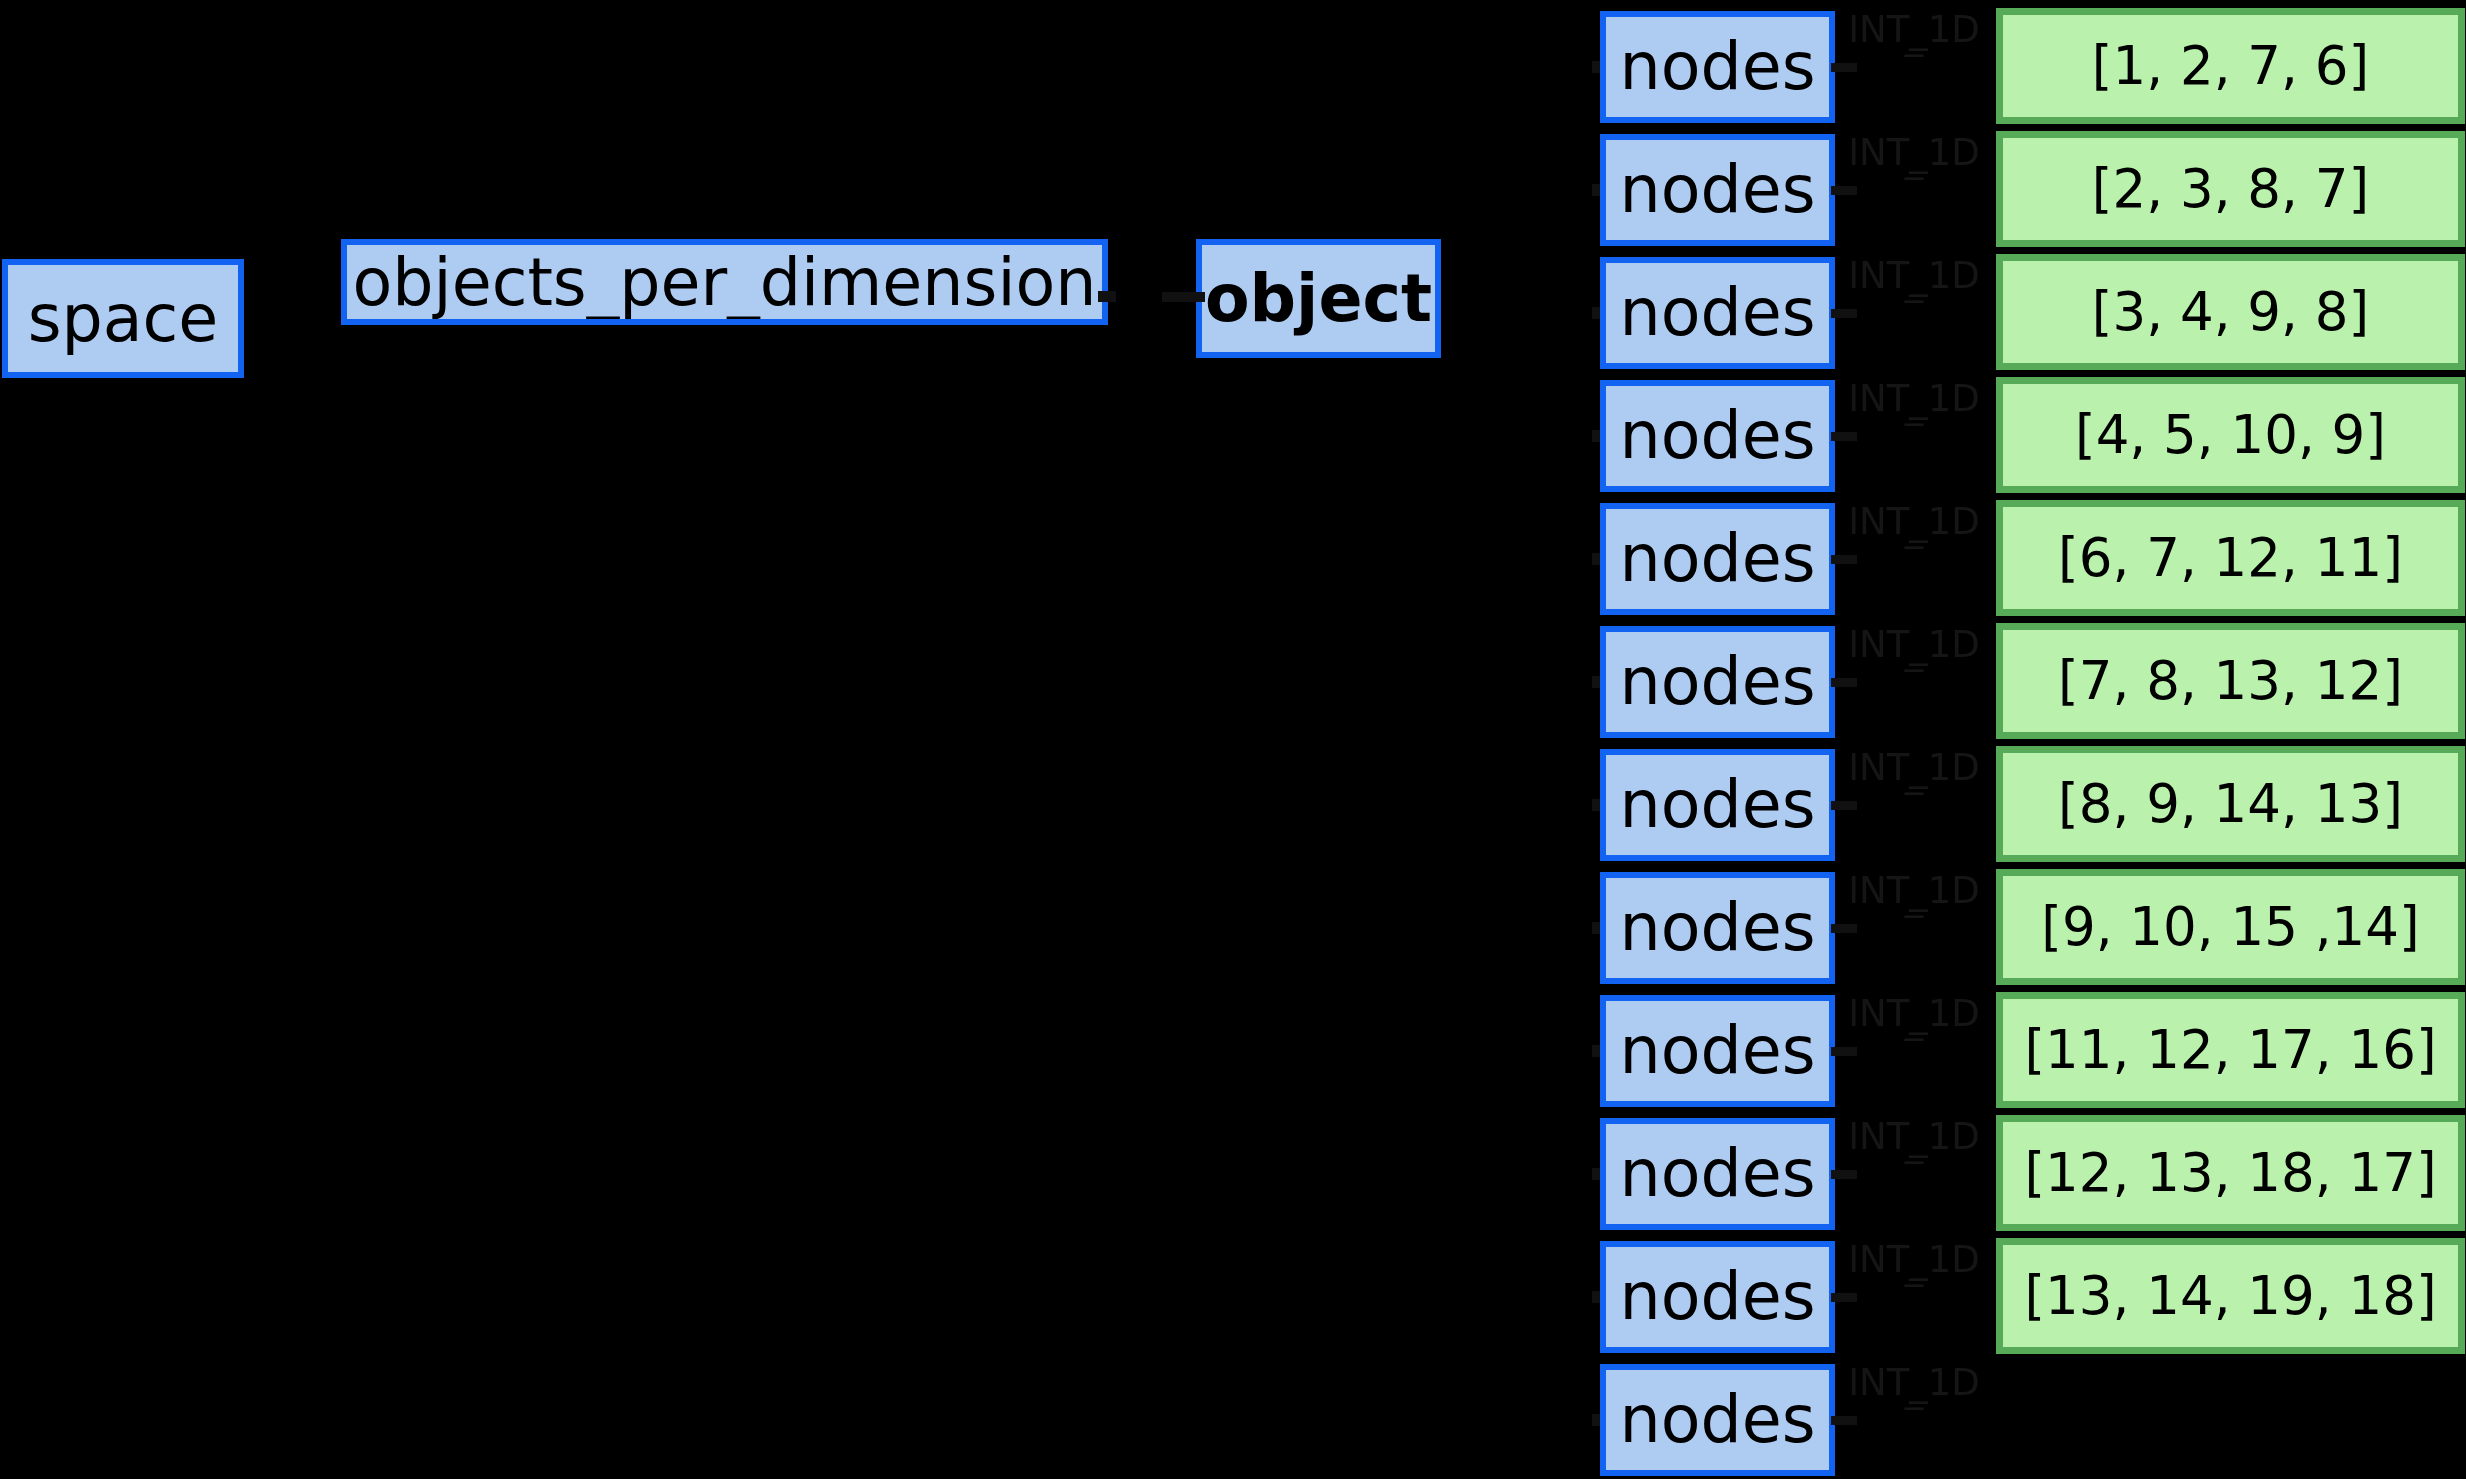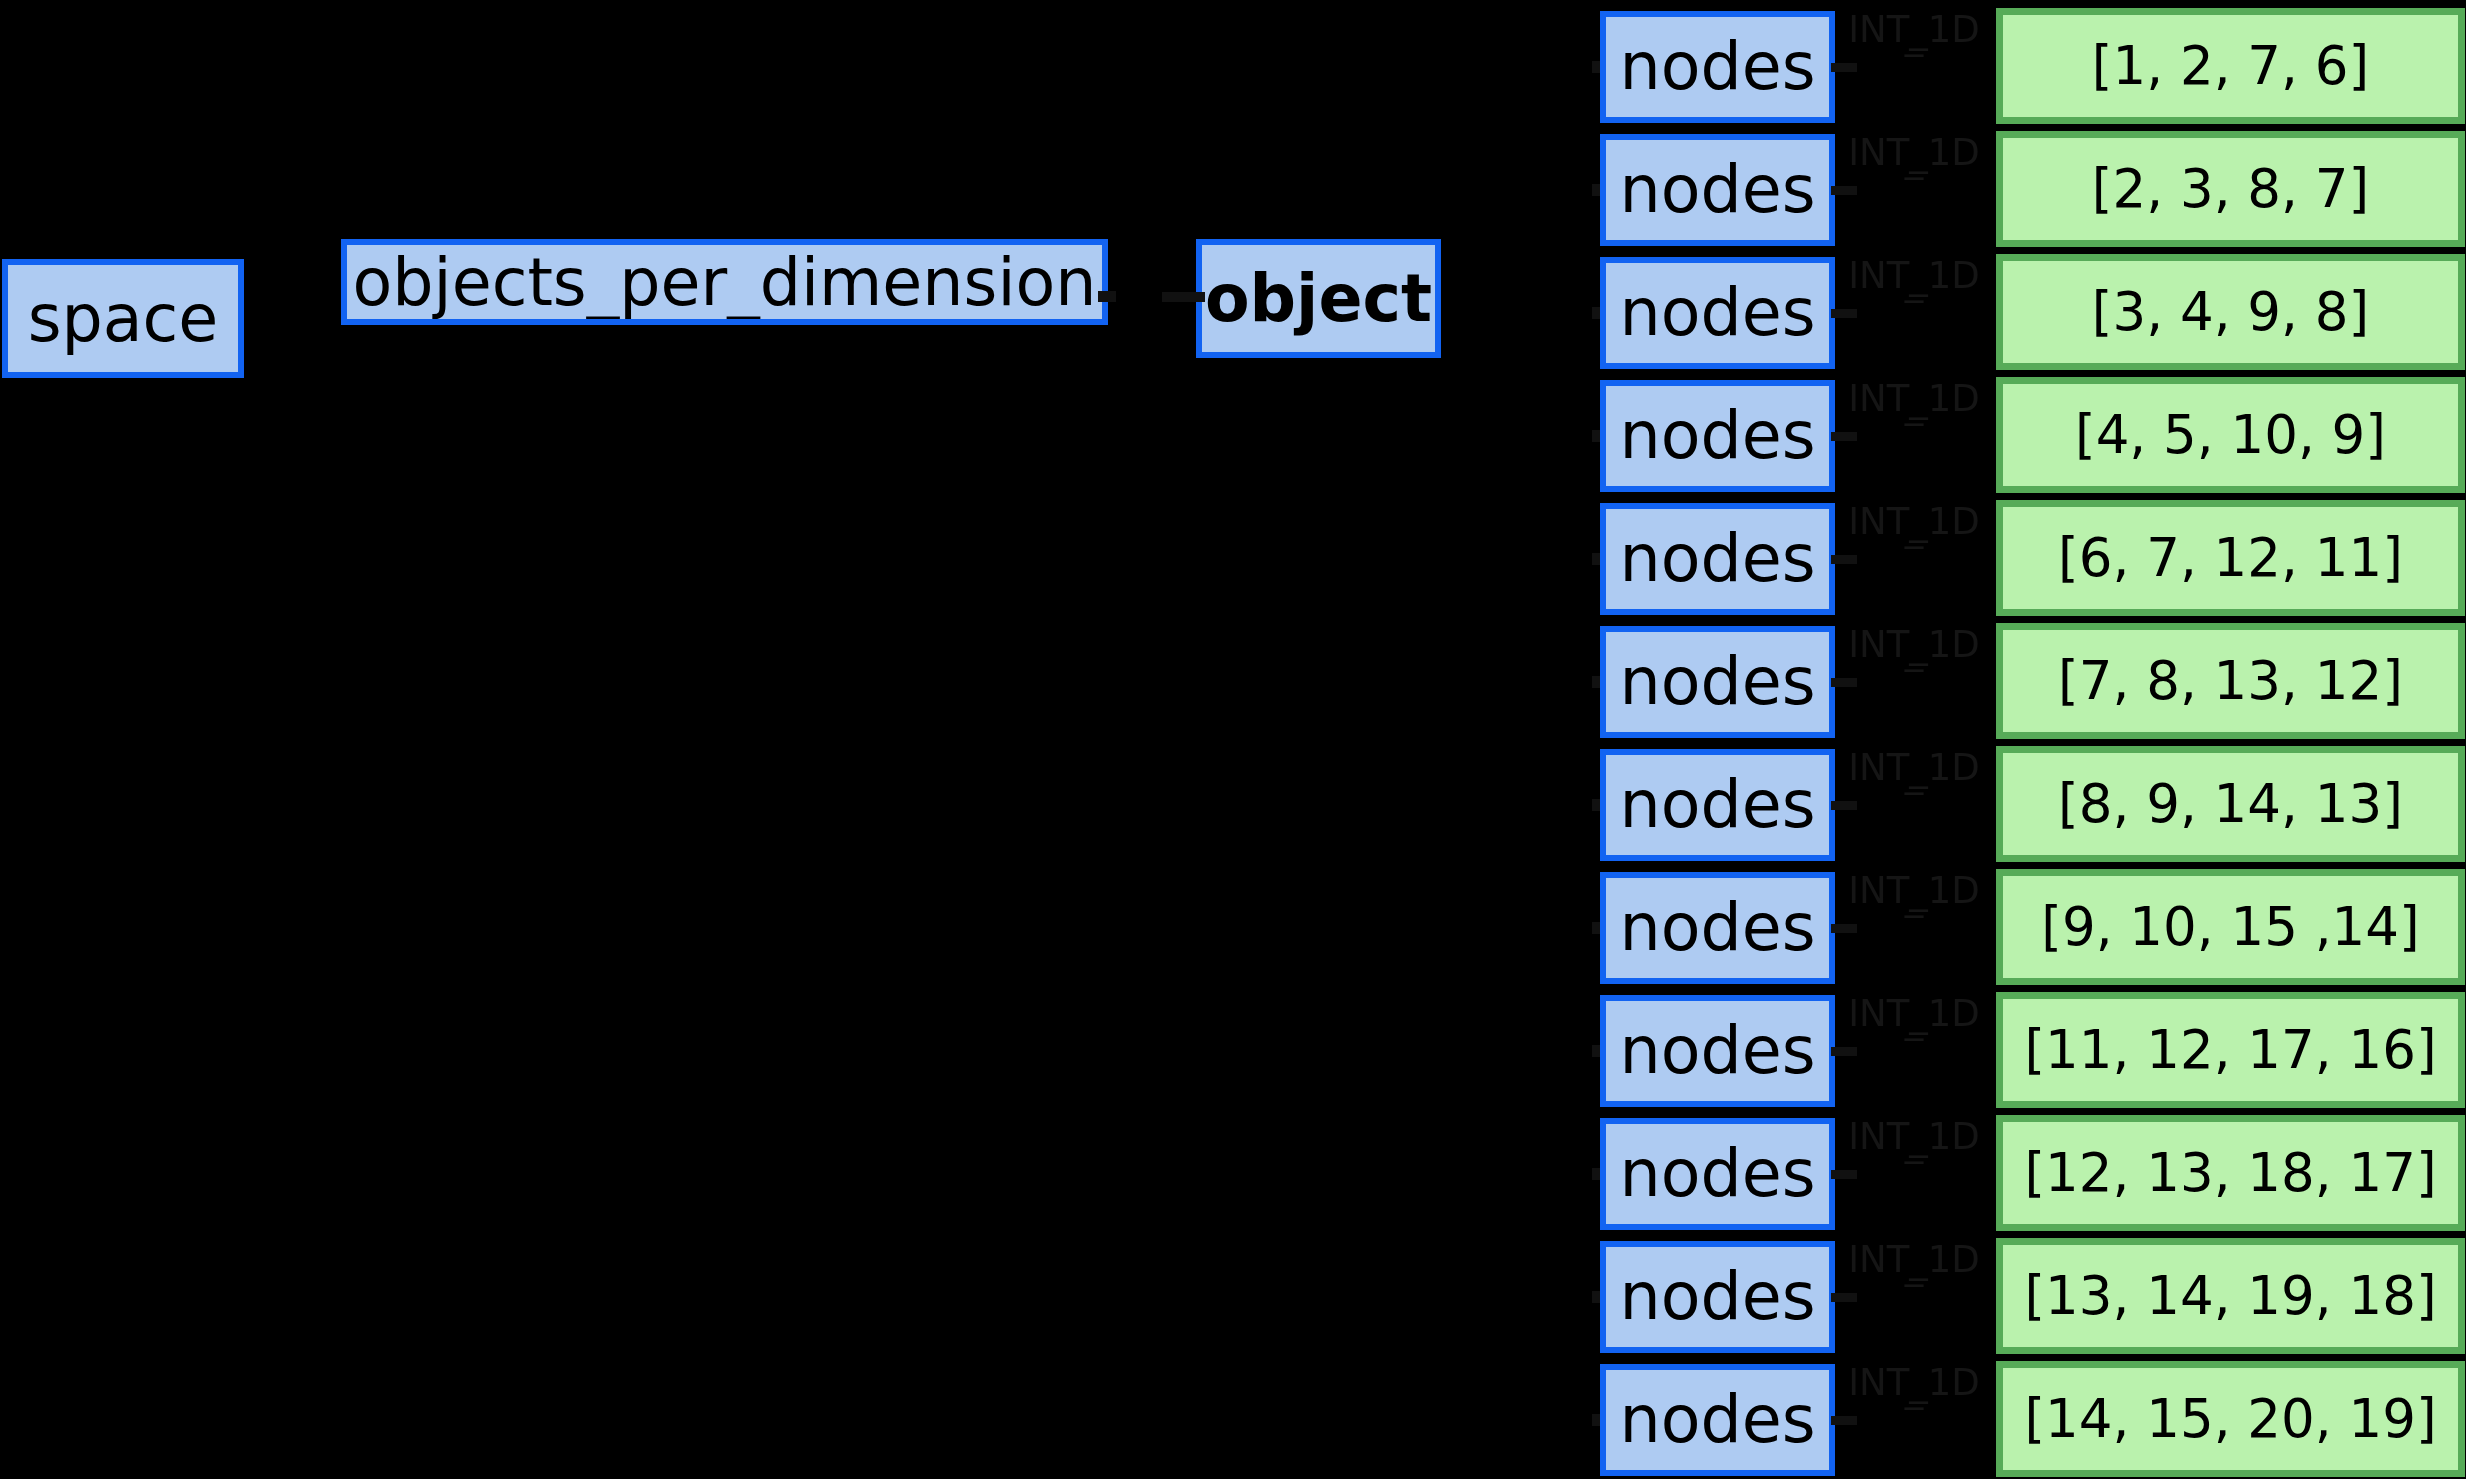--- a/index.html
+++ b/index.html
@@ -277,19 +277,16 @@
   <div class="row" style="--i:11">
     <div class="edge-stub stub-left"></div>
     <div class="nbox nodes-box">
         <span class="label-text">nodes</span>
       </div>
     <div class="edge-stub stub-right"></div>
     <div class="elabel">
         <span class="l1">INT_1D</span>
         <span class="l2">_</span>
       </div>
-    <div class="array-box">
-        <span class="label-text">[14, 15, 20, 19]</span>
-      </div>
   </div>
 
 </div>
 
 
 </body></html>

